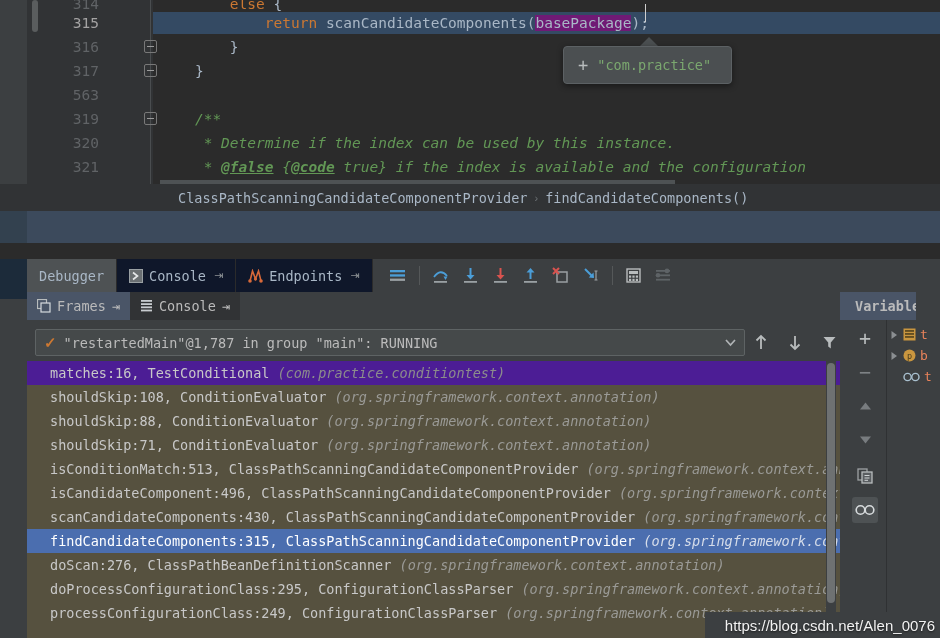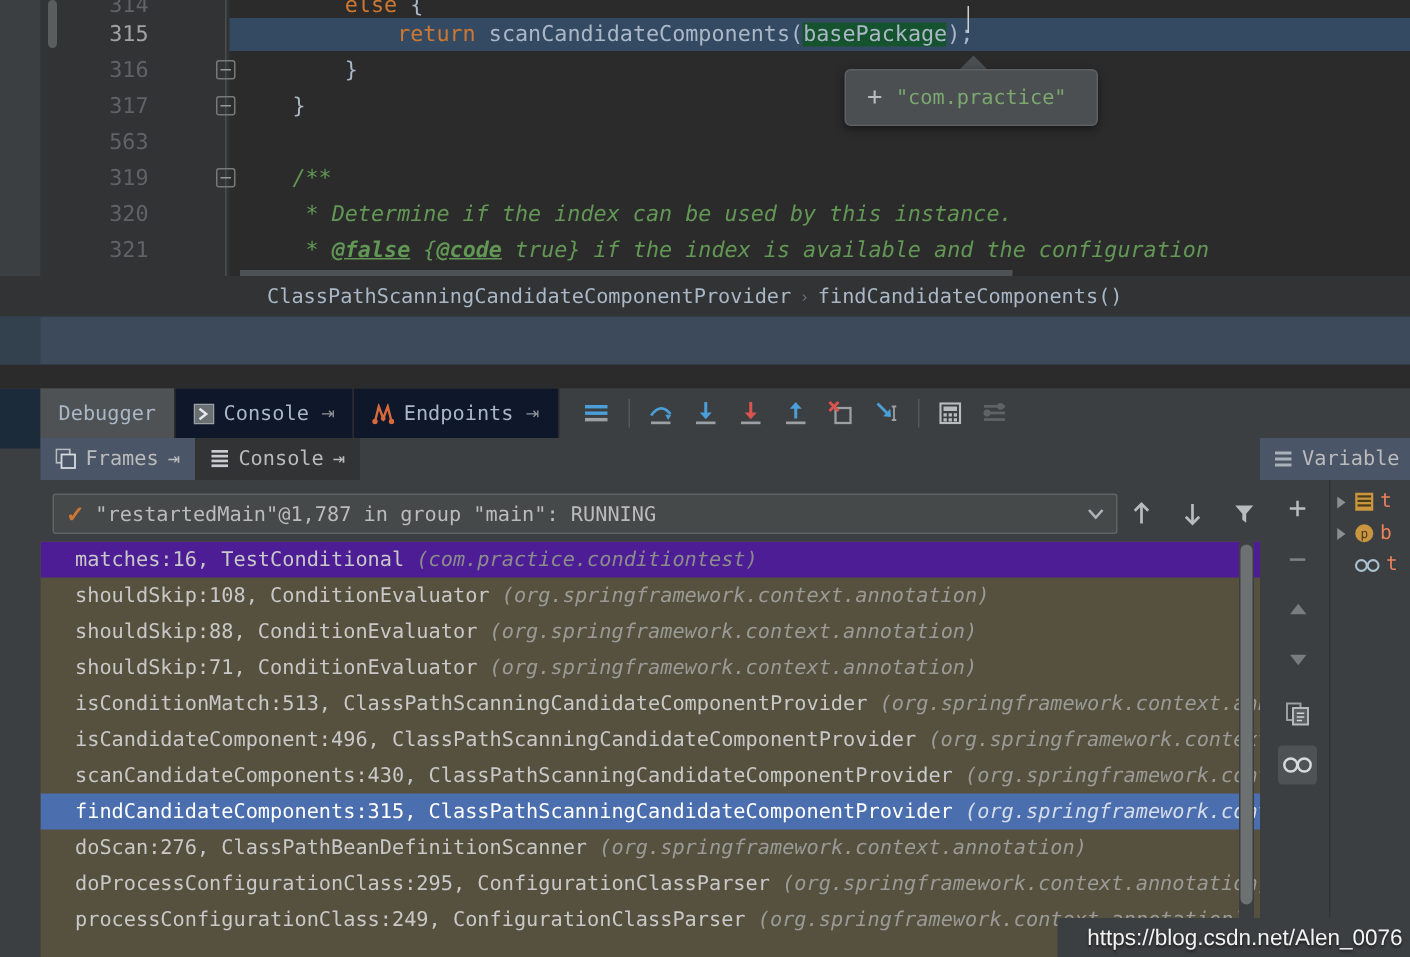--- a/index.html
+++ b/index.html
@@ -50,21 +50,21 @@
   }
   .hl-line {
     position: absolute; left: 153px; top: 0; width: 787px; height: 22px;
     background: #344a63;
   }
   .kw { color: #cc7832; }
   .mth { color: #a9b7c6; }
   .cmt { color: #629755; font-style: italic; }
   .cmt-tag { color: #629755; font-style: italic; font-weight: bold;
              text-decoration: underline; }
-  .hoverbox { background: #14532d; }
+  .hoverbox { background: #701a75; }
   .fold {
     position: absolute; left: 144px; width: 13px; height: 13px; top: 4px;
     border: 1px solid #787878; border-radius: 2px;
   }
   .fold:after {
     content:""; position:absolute; left: 2px; top: 5px; width: 7px; height: 1px;
     background: #9a9a9a;
   }
   .caret-ibeam {
     position: absolute; width: 1px; height: 18px; background: #cfcfcf;
@@ -158,25 +158,26 @@
   }
   .subtab {
     display: flex; align-items: center; gap: 6px; padding: 0 10px;
     color: #bbb; font-family: "DejaVu Sans Mono", monospace; font-size: 13.5px;
   }
   .subtab.active { background: #4a5567; }
   .subtab.inactive { background: #313335; }
 
   
   .varhdr {
-    position: absolute; left: 840px; top: 33px; width: 100px; height: 28px;
+    position: absolute; left: 840px; top: 33px; width: 76px; height: 28px;
     background: #4a5567; display: flex; align-items: center; gap: 6px;
     padding-left: 9px;
     color: #bbb; font-family: "DejaVu Sans Mono", monospace; font-size: 13.5px;
     overflow: hidden;
+    font-weight: bold;
   }
 
   
   .threadsel {
     position: absolute; left: 35px; top: 70px; width: 710px; height: 27px;
     background: #45494a; border: 1px solid #5e6364; border-radius: 2px;
     display: flex; align-items: center; padding-left: 8px; gap: 7px;
   }
   .thread-check { color: #cc7832; font-size: 15px; font-weight: bold; }
   .thread-txt {

